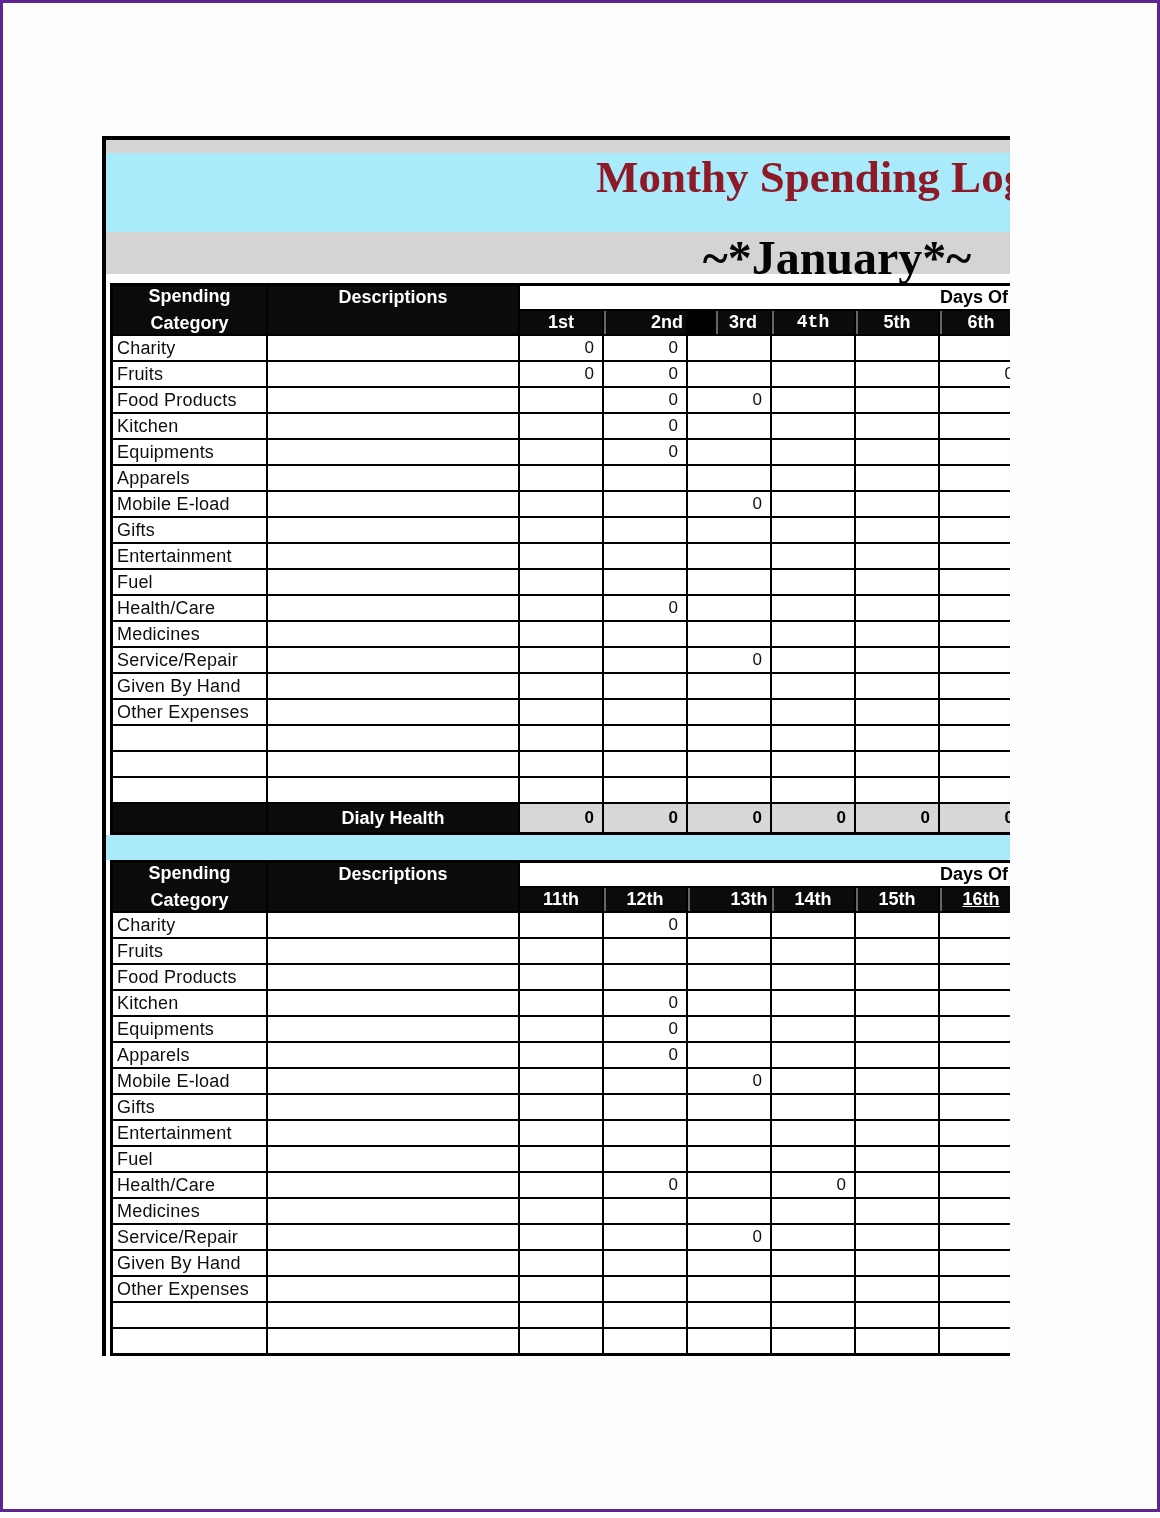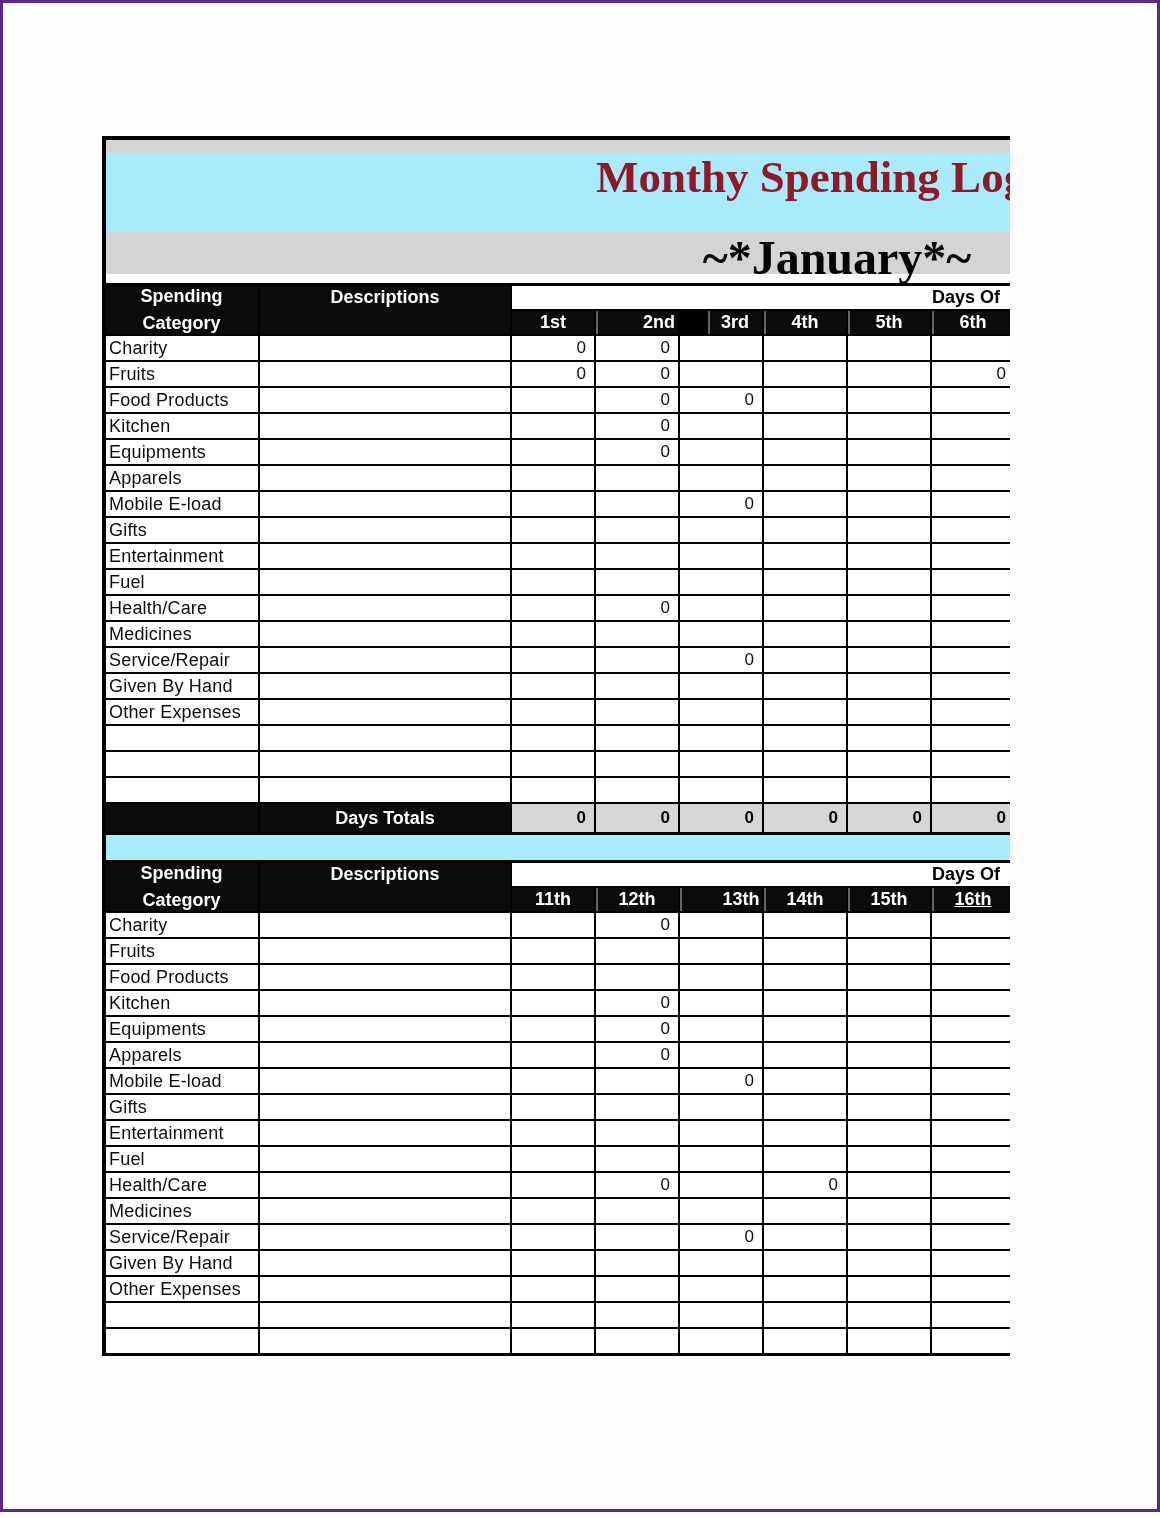--- a/index.html
+++ b/index.html
@@ -27,21 +27,21 @@
   .title2{
     position:absolute;left:480px;top:47px;width:510px;text-align:center;
     font:bold 31px/31px "Liberation Serif",serif;color:#0c0c30;
   }
   .title2 span{border-bottom:5px double #0c0c30;padding-bottom:1px;}
   .month{
     position:absolute;left:480px;top:1px;width:510px;text-align:center;
     font:bold 48px/50px "Liberation Serif",serif;color:#050505;white-space:nowrap;
   }
   .grid{
-    position:absolute;left:0;display:grid;
+    position:absolute;left:8px;display:grid;
     grid-template-columns:153px 250px repeat(6,82px);
     gap:2px;background:#000;padding:3px;
   }
   .t1{top:147px;grid-template-rows:23px 23px repeat(18,24px) 28px;}
   .t2{top:724px;grid-template-rows:23px 23px repeat(17,24px);}
   .sep{position:absolute;left:0;top:699px;width:908px;height:25px;background:#a9eafb;}
   .cell{background:#fff;font:18px/24px "Liberation Sans",sans-serif;color:#0e0e0e;overflow:hidden;}
   .cat{padding-left:4px;letter-spacing:0.2px;}
   .val{text-align:right;padding-right:8px;font-size:17px;}
   .hcell{
@@ -78,21 +78,21 @@
   <div class="grid t1">
       <div class="hcell corner" style="grid-area: 1 / 1 / 3 / 2;">
         <div class="">Spending</div>
         <div class="">Category</div>
       </div>
       <div class="hcell" style="grid-area: 1 / 2 / 3 / 3;">Descriptions</div>
       <div class="daysof" style="grid-area: 1 / 3 / 2 / 9;">Days Of</div>
       <div class="hcell dayh first" style="grid-area: 2 / 3 / 3 / 4;">1st</div>
       <div class="hcell dayh" style="grid-area: 2 / 4 / 3 / 5; padding-left: 44px;">2nd</div>
       <div class="hcell dayh" style="grid-area: 2 / 5 / 3 / 6; margin-left: 28px;">3rd</div>
-      <div class="hcell dayh" style="grid-area: 2 / 6 / 3 / 7;">4th</div>
+      <div class="hcell dayh" style="grid-area: 2 / 6 / 3 / 7; font-family: Liberation Mono, monospace;">4th</div>
       <div class="hcell dayh" style="grid-area: 2 / 7 / 3 / 8;">5th</div>
       <div class="hcell dayh" style="grid-area: 2 / 8 / 3 / 9;">6th</div>
       <div class="cell cat">Charity</div>
       <div class="cell desc"></div>
       <div class="cell val">0</div>
       <div class="cell val">0</div>
       <div class="cell val"></div>
       <div class="cell val"></div>
       <div class="cell val"></div>
       <div class="cell val"></div>
@@ -226,21 +226,21 @@
       <div class="cell val"></div>
       <div class="cell cat"></div>
       <div class="cell desc"></div>
       <div class="cell val"></div>
       <div class="cell val"></div>
       <div class="cell val"></div>
       <div class="cell val"></div>
       <div class="cell val"></div>
       <div class="cell val"></div>
       <div class="hcell"></div>
-      <div class="hcell totlabel">Days Totals</div>
+      <div class="hcell totlabel">Dialy Health</div>
       <div class="totval">0</div>
       <div class="totval">0</div>
       <div class="totval">0</div>
       <div class="totval">0</div>
       <div class="totval">0</div>
       <div class="totval">0</div>
     </div>
 
   <div class="sep"></div>
 

